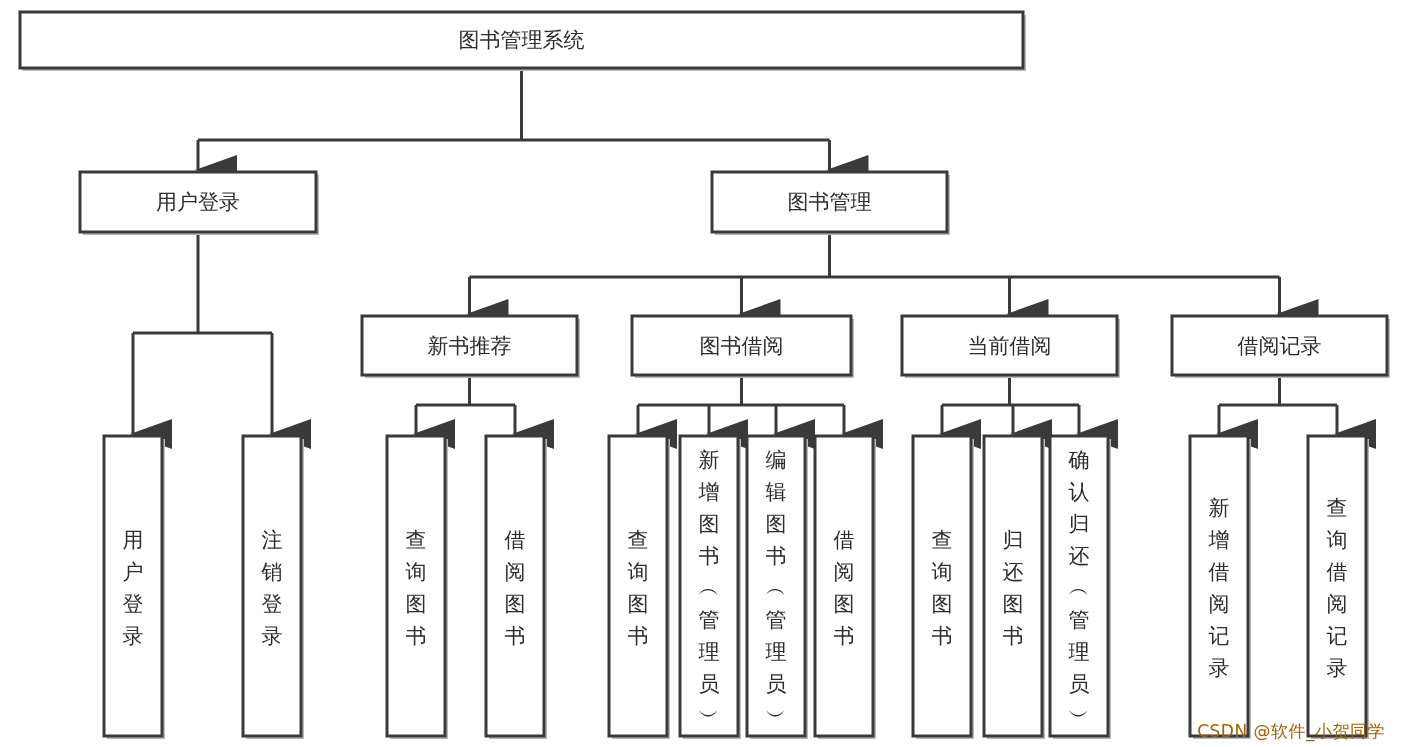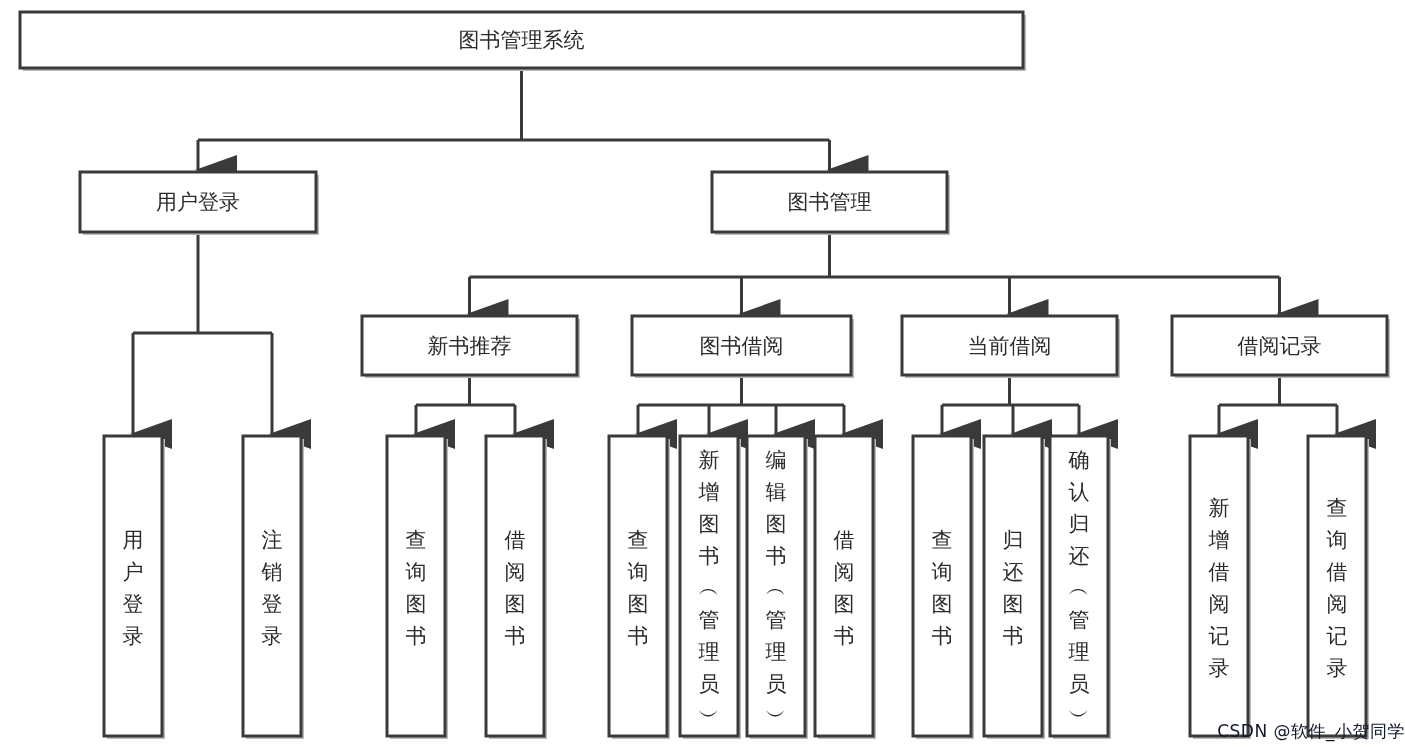--- a/index.html
+++ b/index.html
@@ -53,25 +53,25 @@
     dominant-baseline: middle;
   }
   .leaf-label {
     font-family: "DejaVu Sans", "Liberation Sans", sans-serif;
     font-size: 21px;
     fill: #2b2b2b;
     text-anchor: middle;
   }
   .watermark {
     position: absolute;
-    right: 0;
+    right: 20px;
     bottom: 4px;
     font-family: "DejaVu Sans", "Liberation Sans", sans-serif;
     font-size: 17px;
-    color: #0f172a;
+    color: #a16207;
     letter-spacing: 0.5px;
     white-space: nowrap;
     user-select: none;
   }
 </style>
 </head>
 <body>
 
 <div id="diagram-root">
   <svg class="flow" viewBox="0 0 1405 747">

